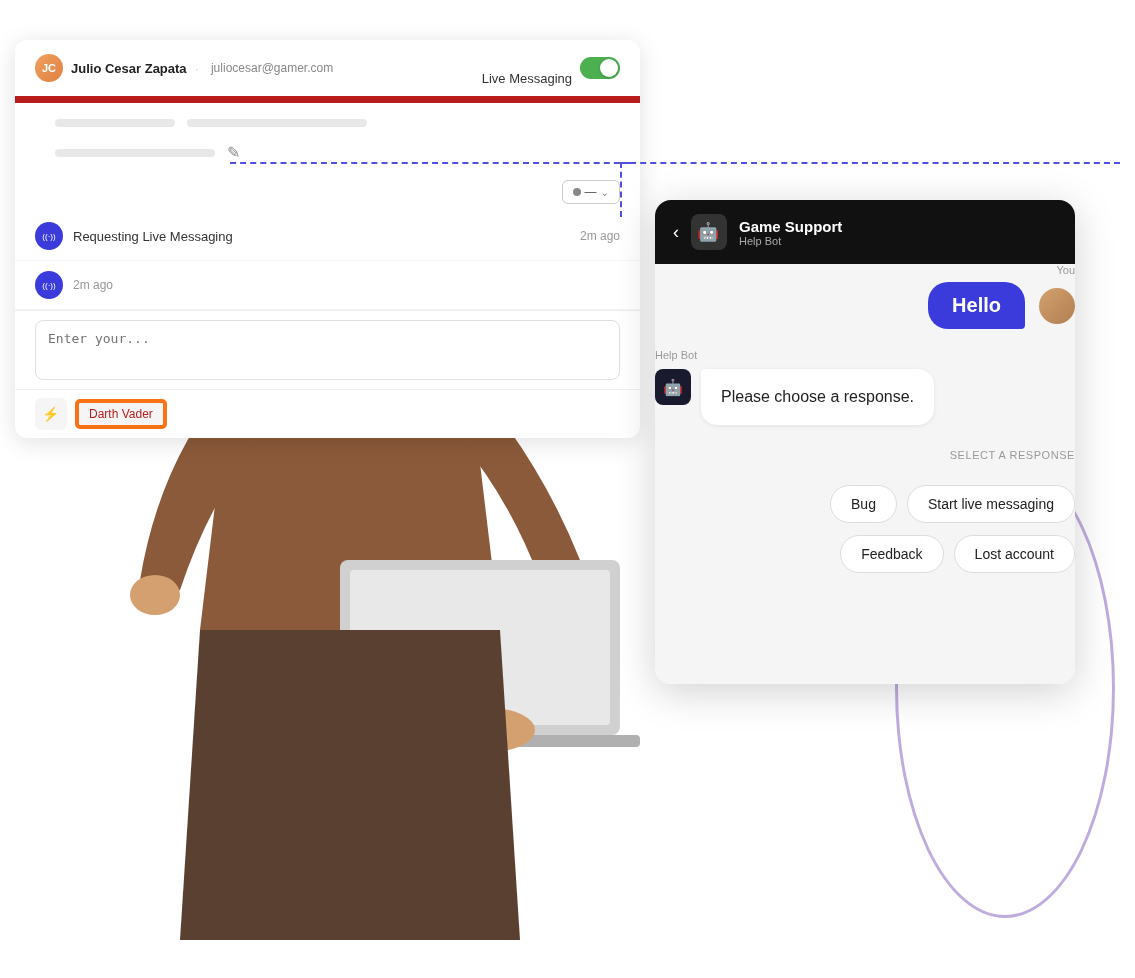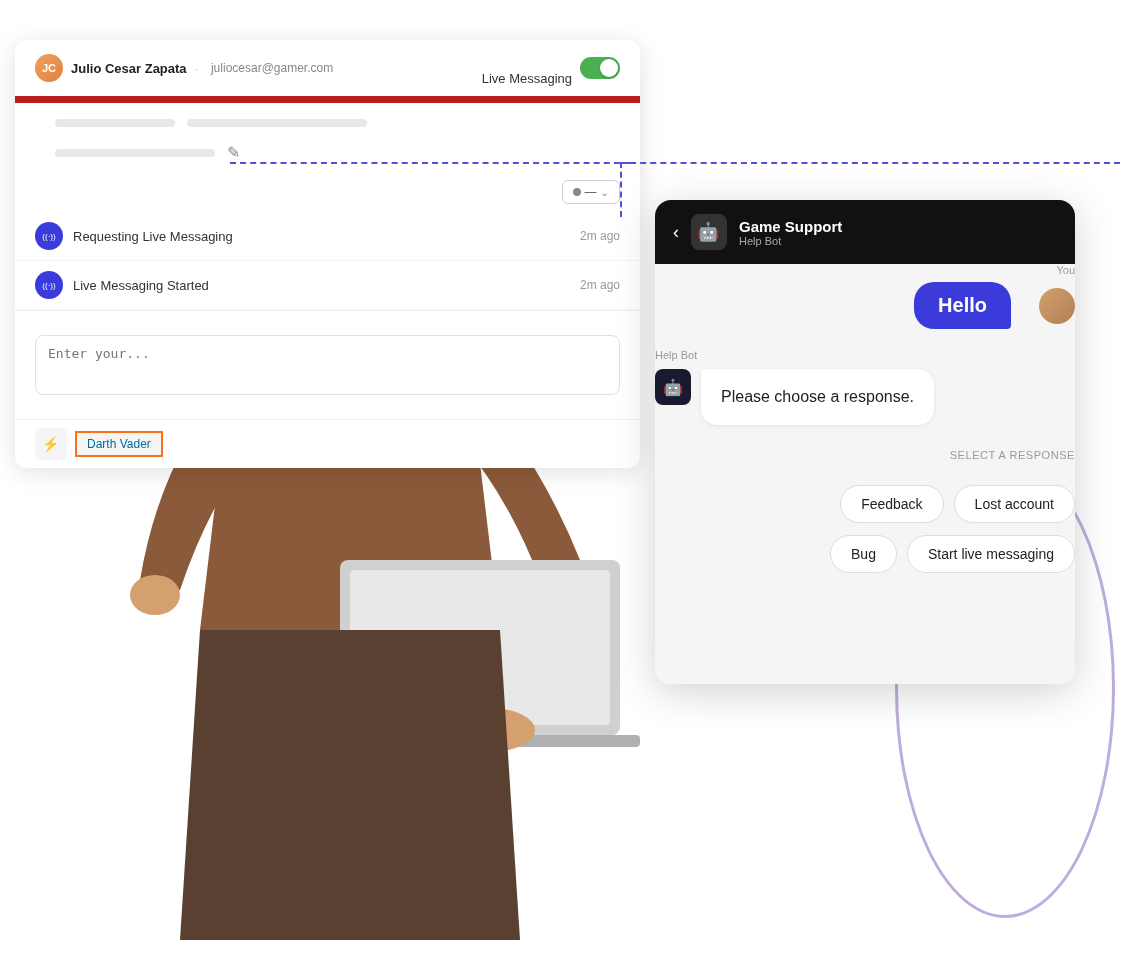--- a/index.html
+++ b/index.html
@@ -237,21 +237,21 @@
       position: relative;
     }
 
     .agent-label {
       font-size: 11px;
       color: #999;
       margin: 4px 20px 0;
     }
 
     .input-area {
-      padding: 24px 20px;
+      padding: 9px 20px;
       border-top: 1px solid #eee;
       display: flex;
       gap: 8px;
       align-items: center;
     }
 
     .chat-input {
       flex: 1;
       border: 1px solid #e0e0e0;
       border-radius: 8px;
@@ -278,25 +278,25 @@
 
     .bottom-bar {
       padding: 8px 20px;
       border-top: 1px solid #f0f0f0;
       display: flex;
       align-items: center;
     }
 
     .darth-badge {
       background: #f5f5f5;
-      border: 2px solid #f97316;
-      border-radius: 0;
+      border: 4px solid #f97316;
+      border-radius: 5px;
       padding: 4px 10px;
       font-size: 12px;
-      color: #0369a1;
+      color: #b91c1c;
     }
 
     
     .right-panel {
       position: absolute;
       top: 200px;
       right: 60px;
       width: 420px;
       background: #fff;
       border-radius: 16px;
@@ -357,21 +357,21 @@
       text-align: right;
       font-size: 11px;
       color: #999;
       margin-bottom: 6px;
     }
 
     .user-hello {
       display: flex;
       justify-content: flex-end;
       align-items: center;
-      gap: 28px;
+      gap: 14px;
       margin-bottom: 20px;
     }
 
     .hello-bubble {
       background: #3b3bdb;
       color: #fff;
       padding: 12px 24px;
       border-radius: 20px 20px 4px 20px;
       font-size: 20px;
       font-weight: 600;
@@ -564,21 +564,20 @@
       <span style="font-size:8px;">((·))</span>
     </div>
     <span class="activity-text">Requesting Live Messaging</span>
     <span class="activity-time">2m ago</span>
   </div>
 
   <div class="activity-item">
     <div class="activity-icon">
       <span style="font-size:8px;">((·))</span>
     </div>
-    <span class="activity-text">Live Messaging Started</span>
     <span class="activity-time">2m ago</span>
   </div>
 
 
   <div class="input-area">
     <textarea class="chat-input" placeholder="Enter your..." style=""></textarea>
   </div>
 
   <div class="bottom-bar">
     <div class="input-icon-btn">
@@ -614,22 +613,22 @@
     <div class="bot-message-row">
       <div class="bot-avatar">🤖</div>
       <div class="bot-bubble">
         <div>Please choose a response.</div>
       </div>
     </div>
 
     <div class="select-response-label">SELECT A RESPONSE</div>
 
     <div class="response-options">
+      <button class="response-btn">Bug</button>
+      <button class="response-btn">Start live messaging</button>
+    </div>
+    <div class="response-options">
       <button class="response-btn">Feedback</button>
       <button class="response-btn">Lost account</button>
     </div>
-    <div class="response-options">
-      <button class="response-btn">Bug</button>
-      <button class="response-btn">Start live messaging</button>
-    </div>
 
   </div>
 </div>
 
 </body></html>

